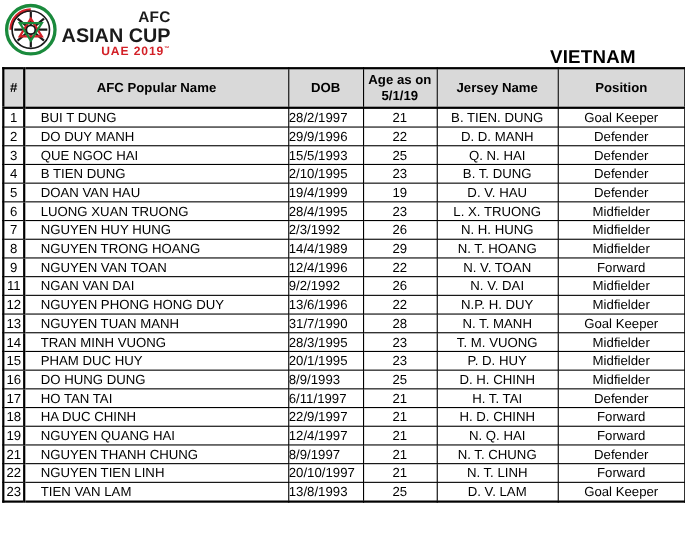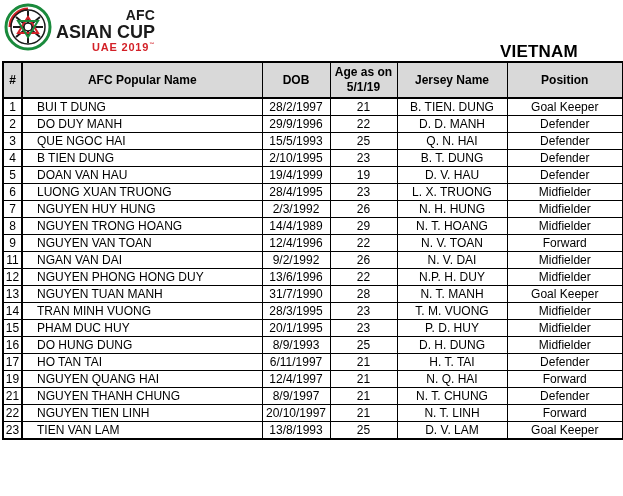--- a/index.html
+++ b/index.html
@@ -14,21 +14,21 @@
   .country { position: absolute; left: 500px; top: 18px; font-weight: bold; font-size: 17px; letter-spacing: 0.2px; margin-top: 24px; }
   table.squad { position: absolute; left: 2px; top: 61px; border-collapse: collapse; table-layout: fixed; width: 620px; }
   table.squad th, table.squad td { border: 1px solid #000; padding: 0; font-size: 12px; white-space: nowrap; overflow: hidden; }
   table.squad th { background: #d9d9d9; font-weight: bold; height: 34px; line-height: 15px; text-align: center; }
   table.squad th.num { border-right: 2px solid #000; }
   table.squad thead tr { border-bottom: 2px solid #000; }
   table.squad td { height: 16px; line-height: 16px; }
   table.squad td.num { text-align: center; border-right: 2px solid #000; }
   table.squad td.name { text-align: left; padding-left: 14px; }
   table.squad td.c { text-align: center; }
-  table.squad td.dob { text-align: center; }
+  table.squad td.dob { }
   table.squad { border: 2px solid #000; }
 </style>
 </head>
 <body>
 
 <div class="logo">
   <svg class="logo-mark" viewBox="0 0 48 48" width="48" height="48">
     <circle cx="24" cy="24" r="22" fill="none" stroke="#1a8a3c" stroke-width="3"></circle>
     <path d="M6 24 A18 18 0 0 1 24 6" fill="none" stroke="#d32027" stroke-width="3"></path>
     <circle cx="24" cy="24" r="17" fill="none" stroke="#1a1a1a" stroke-width="1.5"></circle>
@@ -185,30 +185,38 @@
         <td class="dob">20/1/1995</td>
         <td class="c">23</td>
         <td class="c">P. D. HUY</td>
         <td class="c">Midfielder</td>
       </tr>
       <tr>
         <td class="num">16</td>
         <td class="name">DO HUNG DUNG</td>
         <td class="dob">8/9/1993</td>
         <td class="c">25</td>
-        <td class="c">D. H. DUNG</td>
+        <td class="c">D. H. CHINH</td>
         <td class="c">Midfielder</td>
       </tr>
       <tr>
         <td class="num">17</td>
         <td class="name">HO TAN TAI</td>
         <td class="dob">6/11/1997</td>
         <td class="c">21</td>
         <td class="c">H. T. TAI</td>
         <td class="c">Defender</td>
+      </tr>
+      <tr>
+        <td class="num">18</td>
+        <td class="name">HA DUC CHINH</td>
+        <td class="dob">22/9/1997</td>
+        <td class="c">21</td>
+        <td class="c">H. D. CHINH</td>
+        <td class="c">Forward</td>
       </tr>
       <tr>
         <td class="num">19</td>
         <td class="name">NGUYEN QUANG HAI</td>
         <td class="dob">12/4/1997</td>
         <td class="c">21</td>
         <td class="c">N. Q. HAI</td>
         <td class="c">Forward</td>
       </tr>
       <tr>

